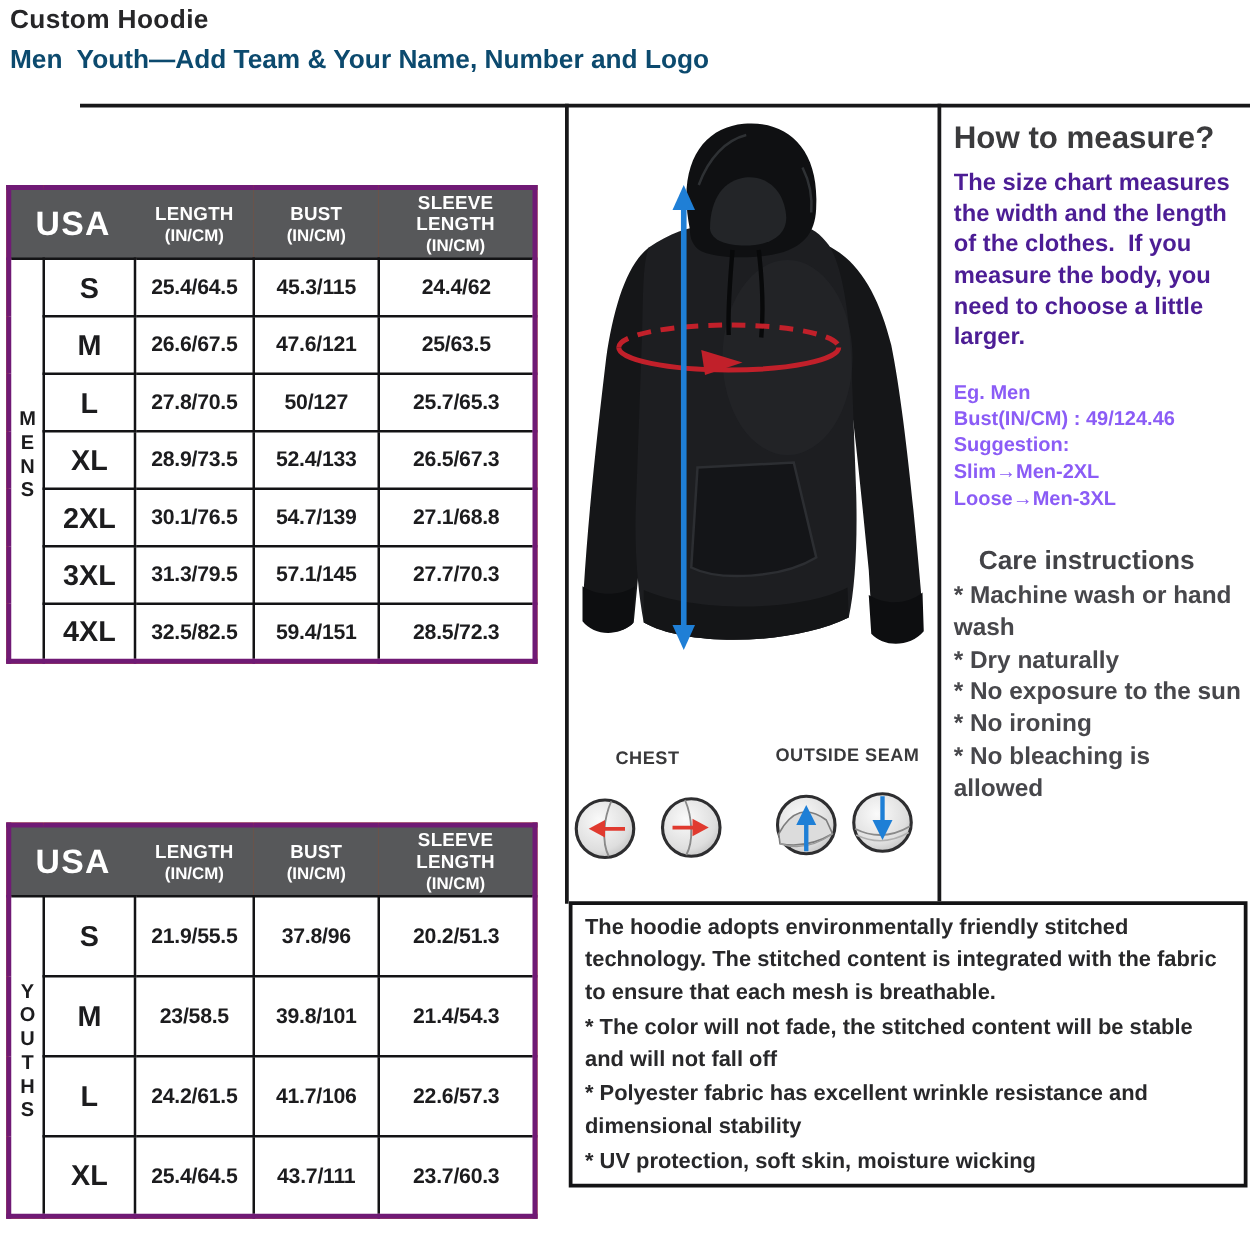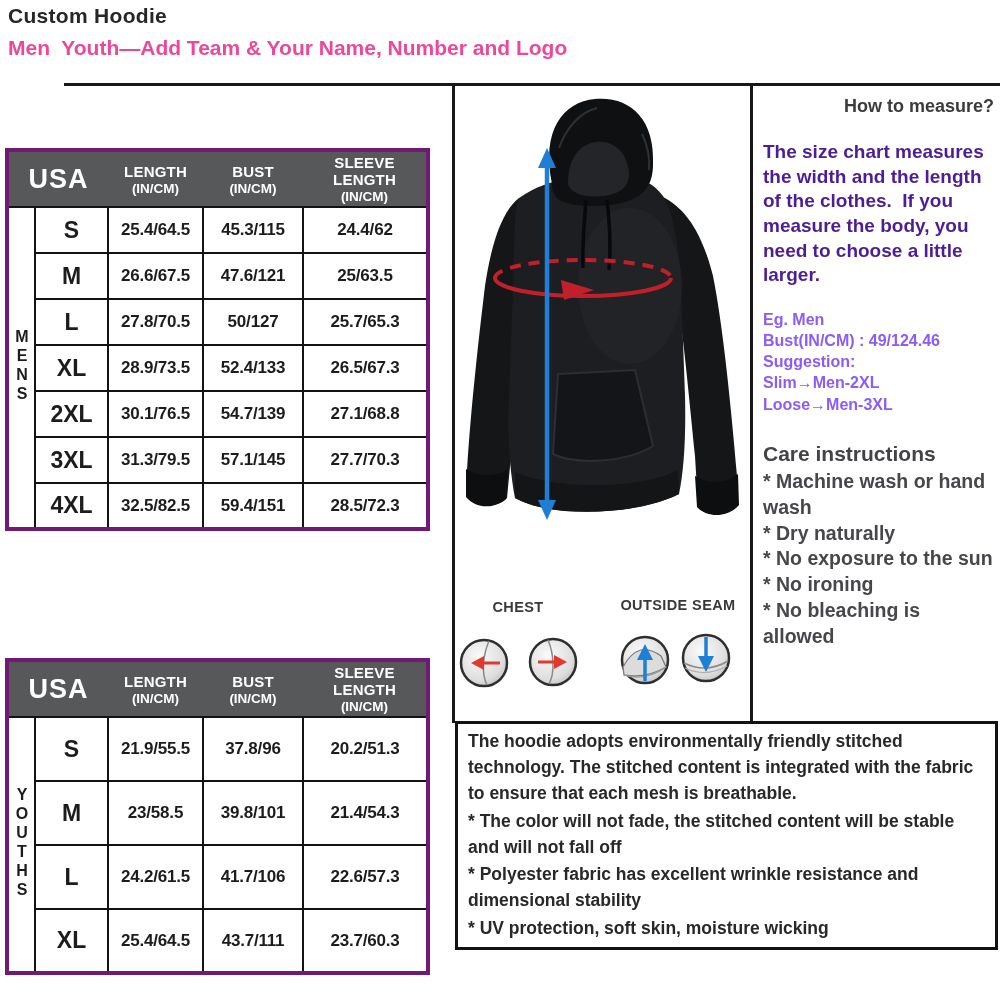--- a/index.html
+++ b/index.html
@@ -5,21 +5,21 @@
   * { box-sizing: border-box; }
   html,body { margin:0; padding:0; }
   body {
     width:1000px; height:1000px; background:#ffffff; position:relative;
     font-family:"Liberation Sans", sans-serif; overflow:hidden;
   }
   .abs { position:absolute; }
 
   
   .page-title { left:8px; top:4px; font-size:21px; font-weight:bold; color:#262628; letter-spacing:0.3px;text-align:center; }
-  .page-subtitle { left:8px; top:36px; font-size:21px; font-weight:bold; color:#ec4899; white-space:pre; }
+  .page-subtitle { left:8px; top:36px; font-size:21px; font-weight:bold; color:#0c4a6e; white-space:pre; }
 
   
   .hr-top { left:64px; top:83px; width:936px; height:3px; background:#18181a; }
   .vline  { width:3px; background:#18181a; top:83px; }
   .v1 { left:452px; height:640px; }
   .v2 { left:750px; height:640px; }
 
   
   table.size-table {
     position:absolute; left:5px; border-collapse:collapse; table-layout:fixed;
@@ -52,24 +52,24 @@
   .hoodie-svg { left:455px; top:86px; width:296px; height:496px; }
 
   .icons-area { left:455px; top:583px; width:237px; height:138px; }
   .icon-label { position:absolute; font-size:14.5px; font-weight:bold; color:#39393b; letter-spacing:0.4px; text-align:center; }
   .chest-lbl { left:18px; top:16px; width:90px; }
   .seam-lbl  { left:160px; top:14px; width:126px; }
   .icons-svg { position:absolute; left:0; top:0; width:295px; height:138px; }
 
   
   .right-panel { left:763px; top:96px; width:231px; }
-  .htm-head { text-align:right; font-size:18px; font-weight:bold; color:#3b3b3d; margin-bottom:23px; }
+  .htm-head { text-align:left; font-size:25px; font-weight:bold; color:#3b3b3d; margin-bottom:10px; }
   .htm-body { font-size:19px; font-weight:bold; color:#4c1d95; line-height:1.3; white-space:pre-wrap; }
   .eg-block { margin-top:21px; font-size:16px; font-weight:bold; color:#8b5cf6; line-height:1.32; }
-  .care-head { margin-top:27px; font-size:21px; font-weight:bold; color:#434347; margin-bottom:3px; }
+  .care-head { margin-top:27px; font-size:21px; font-weight:bold; color:#434347; margin-bottom:3px;margin-left:20px; }
   .care-item { font-size:19.5px; font-weight:bold; color:#47474b; line-height:1.33; }
 
   
   .desc-box {
     left:455px; top:721px; width:543px; height:229px;
     border:3px solid #131315; padding:5px 10px 0 10px; background:#fff;
   }
   .desc-box p { margin:0 0 2px 0; font-size:17.5px; font-weight:bold; color:#28282a; line-height:1.48; }
 </style>
 </head>

